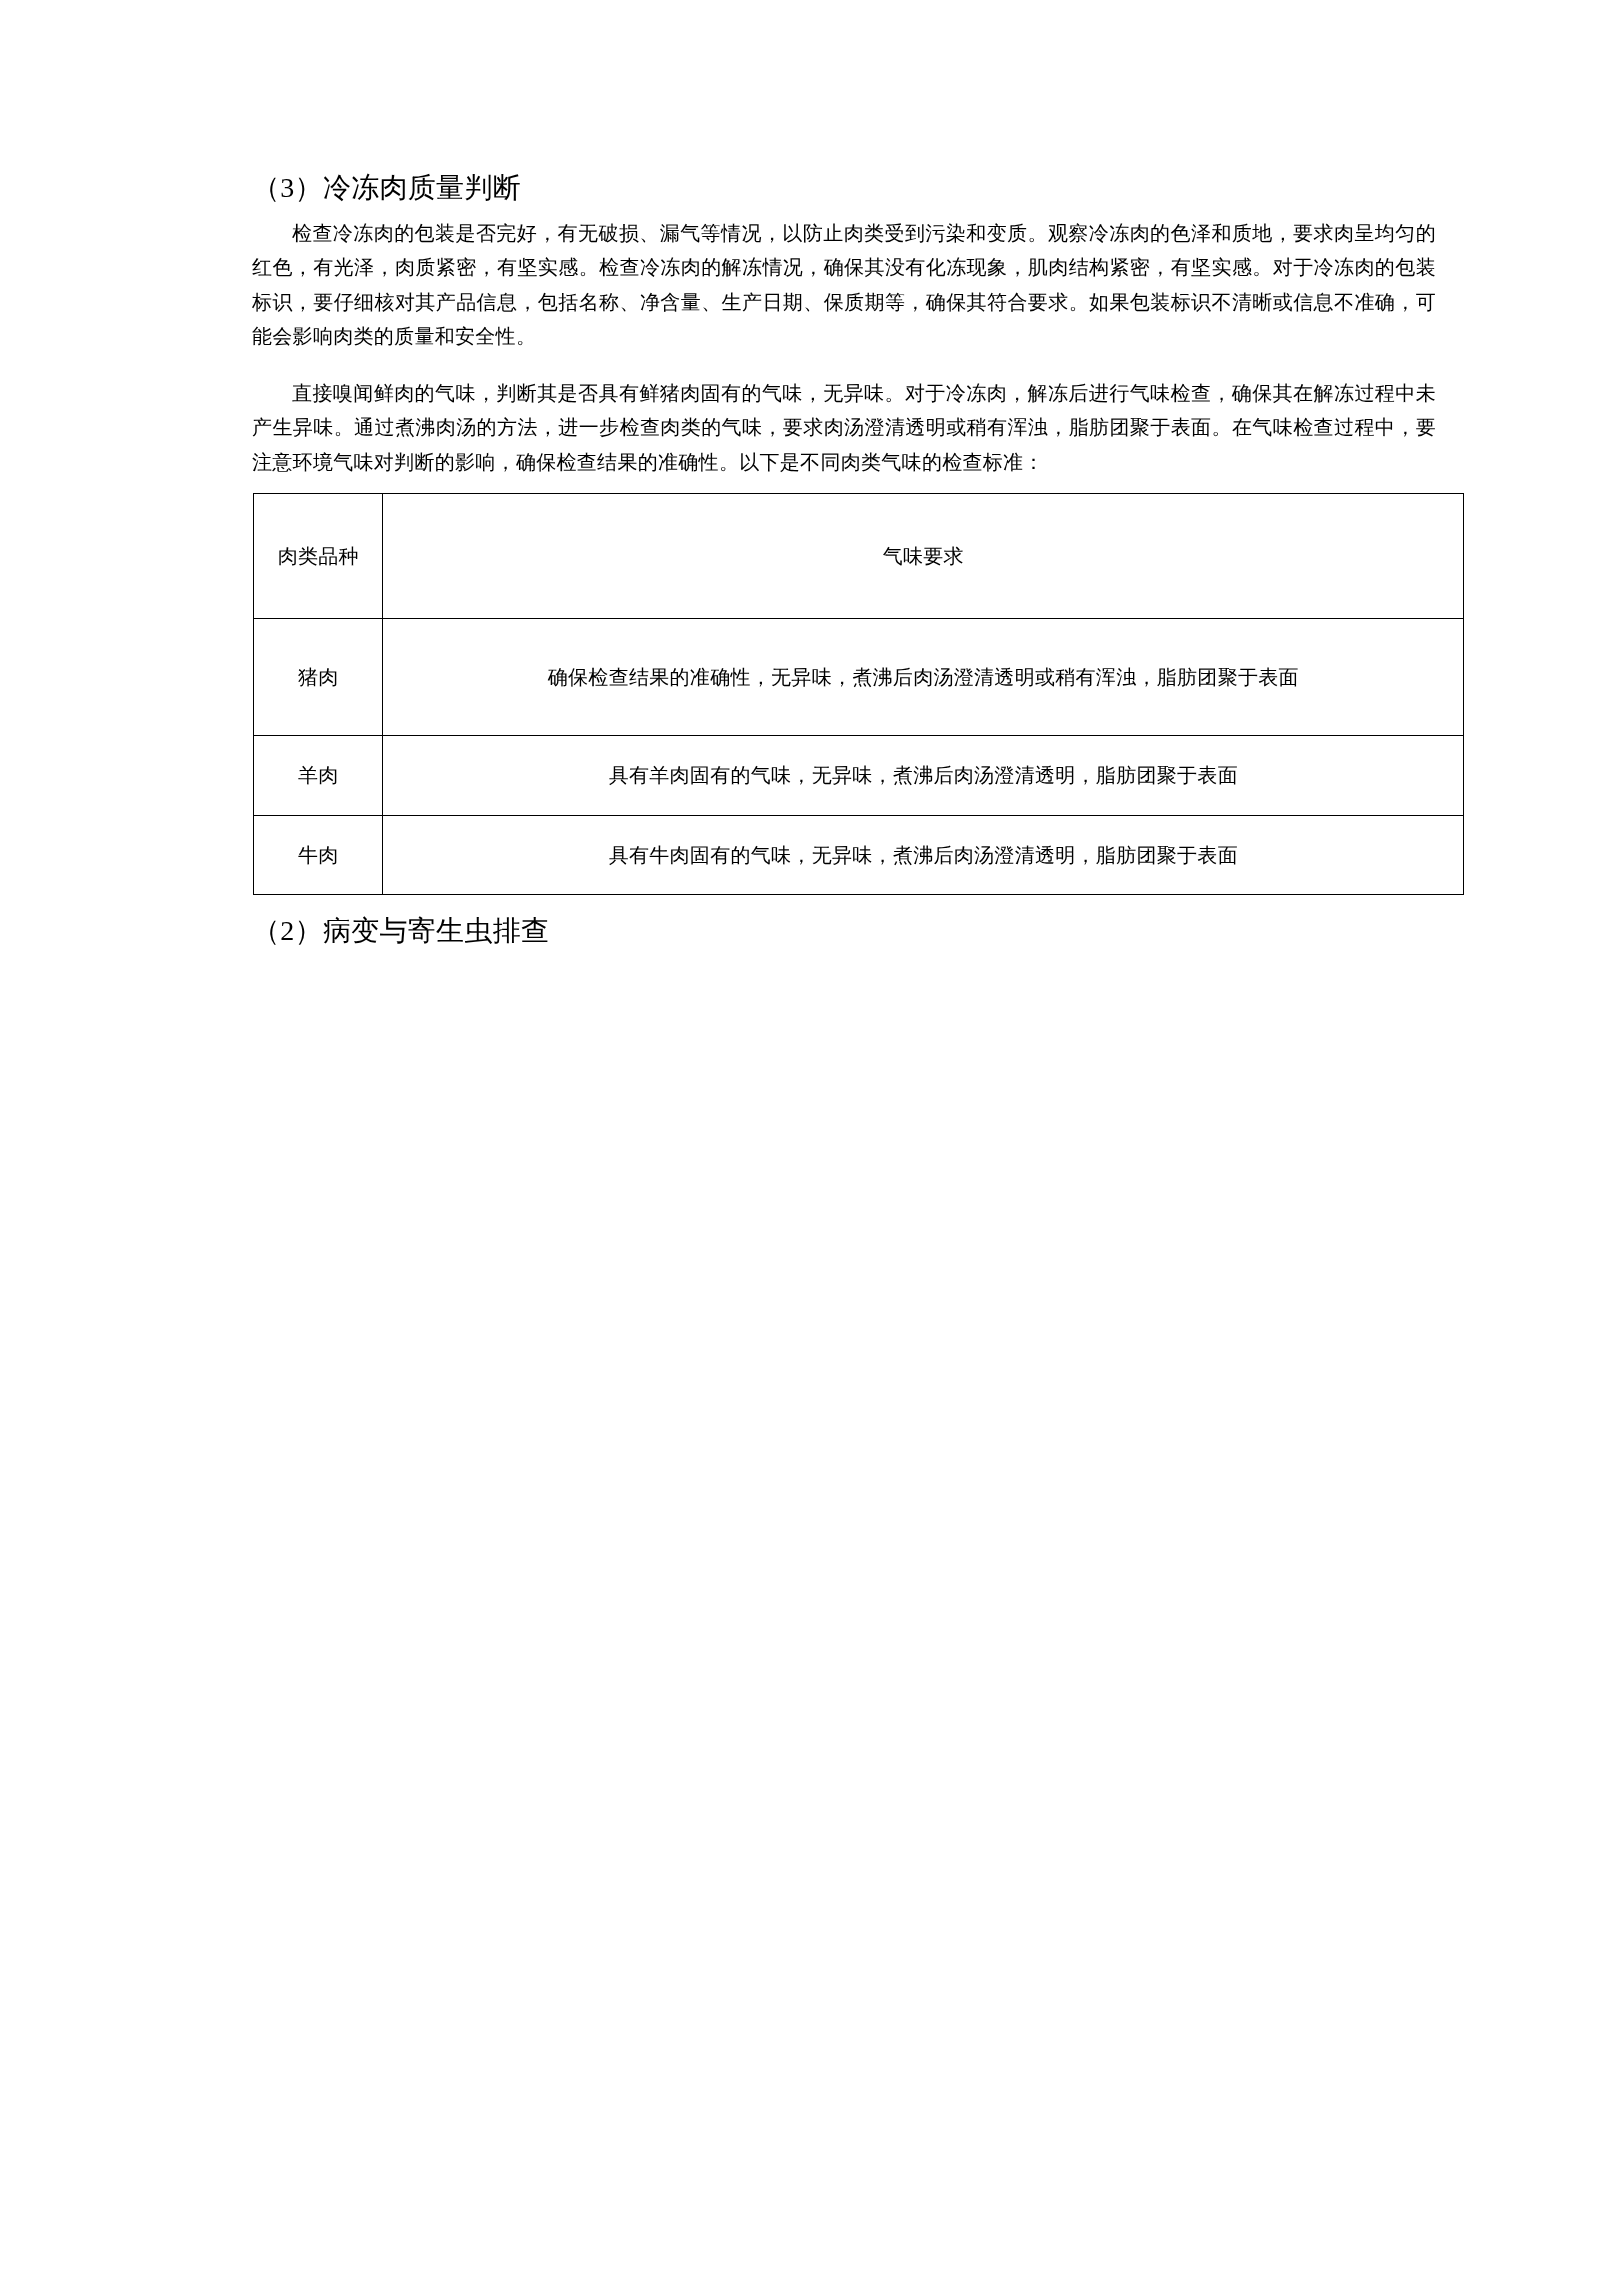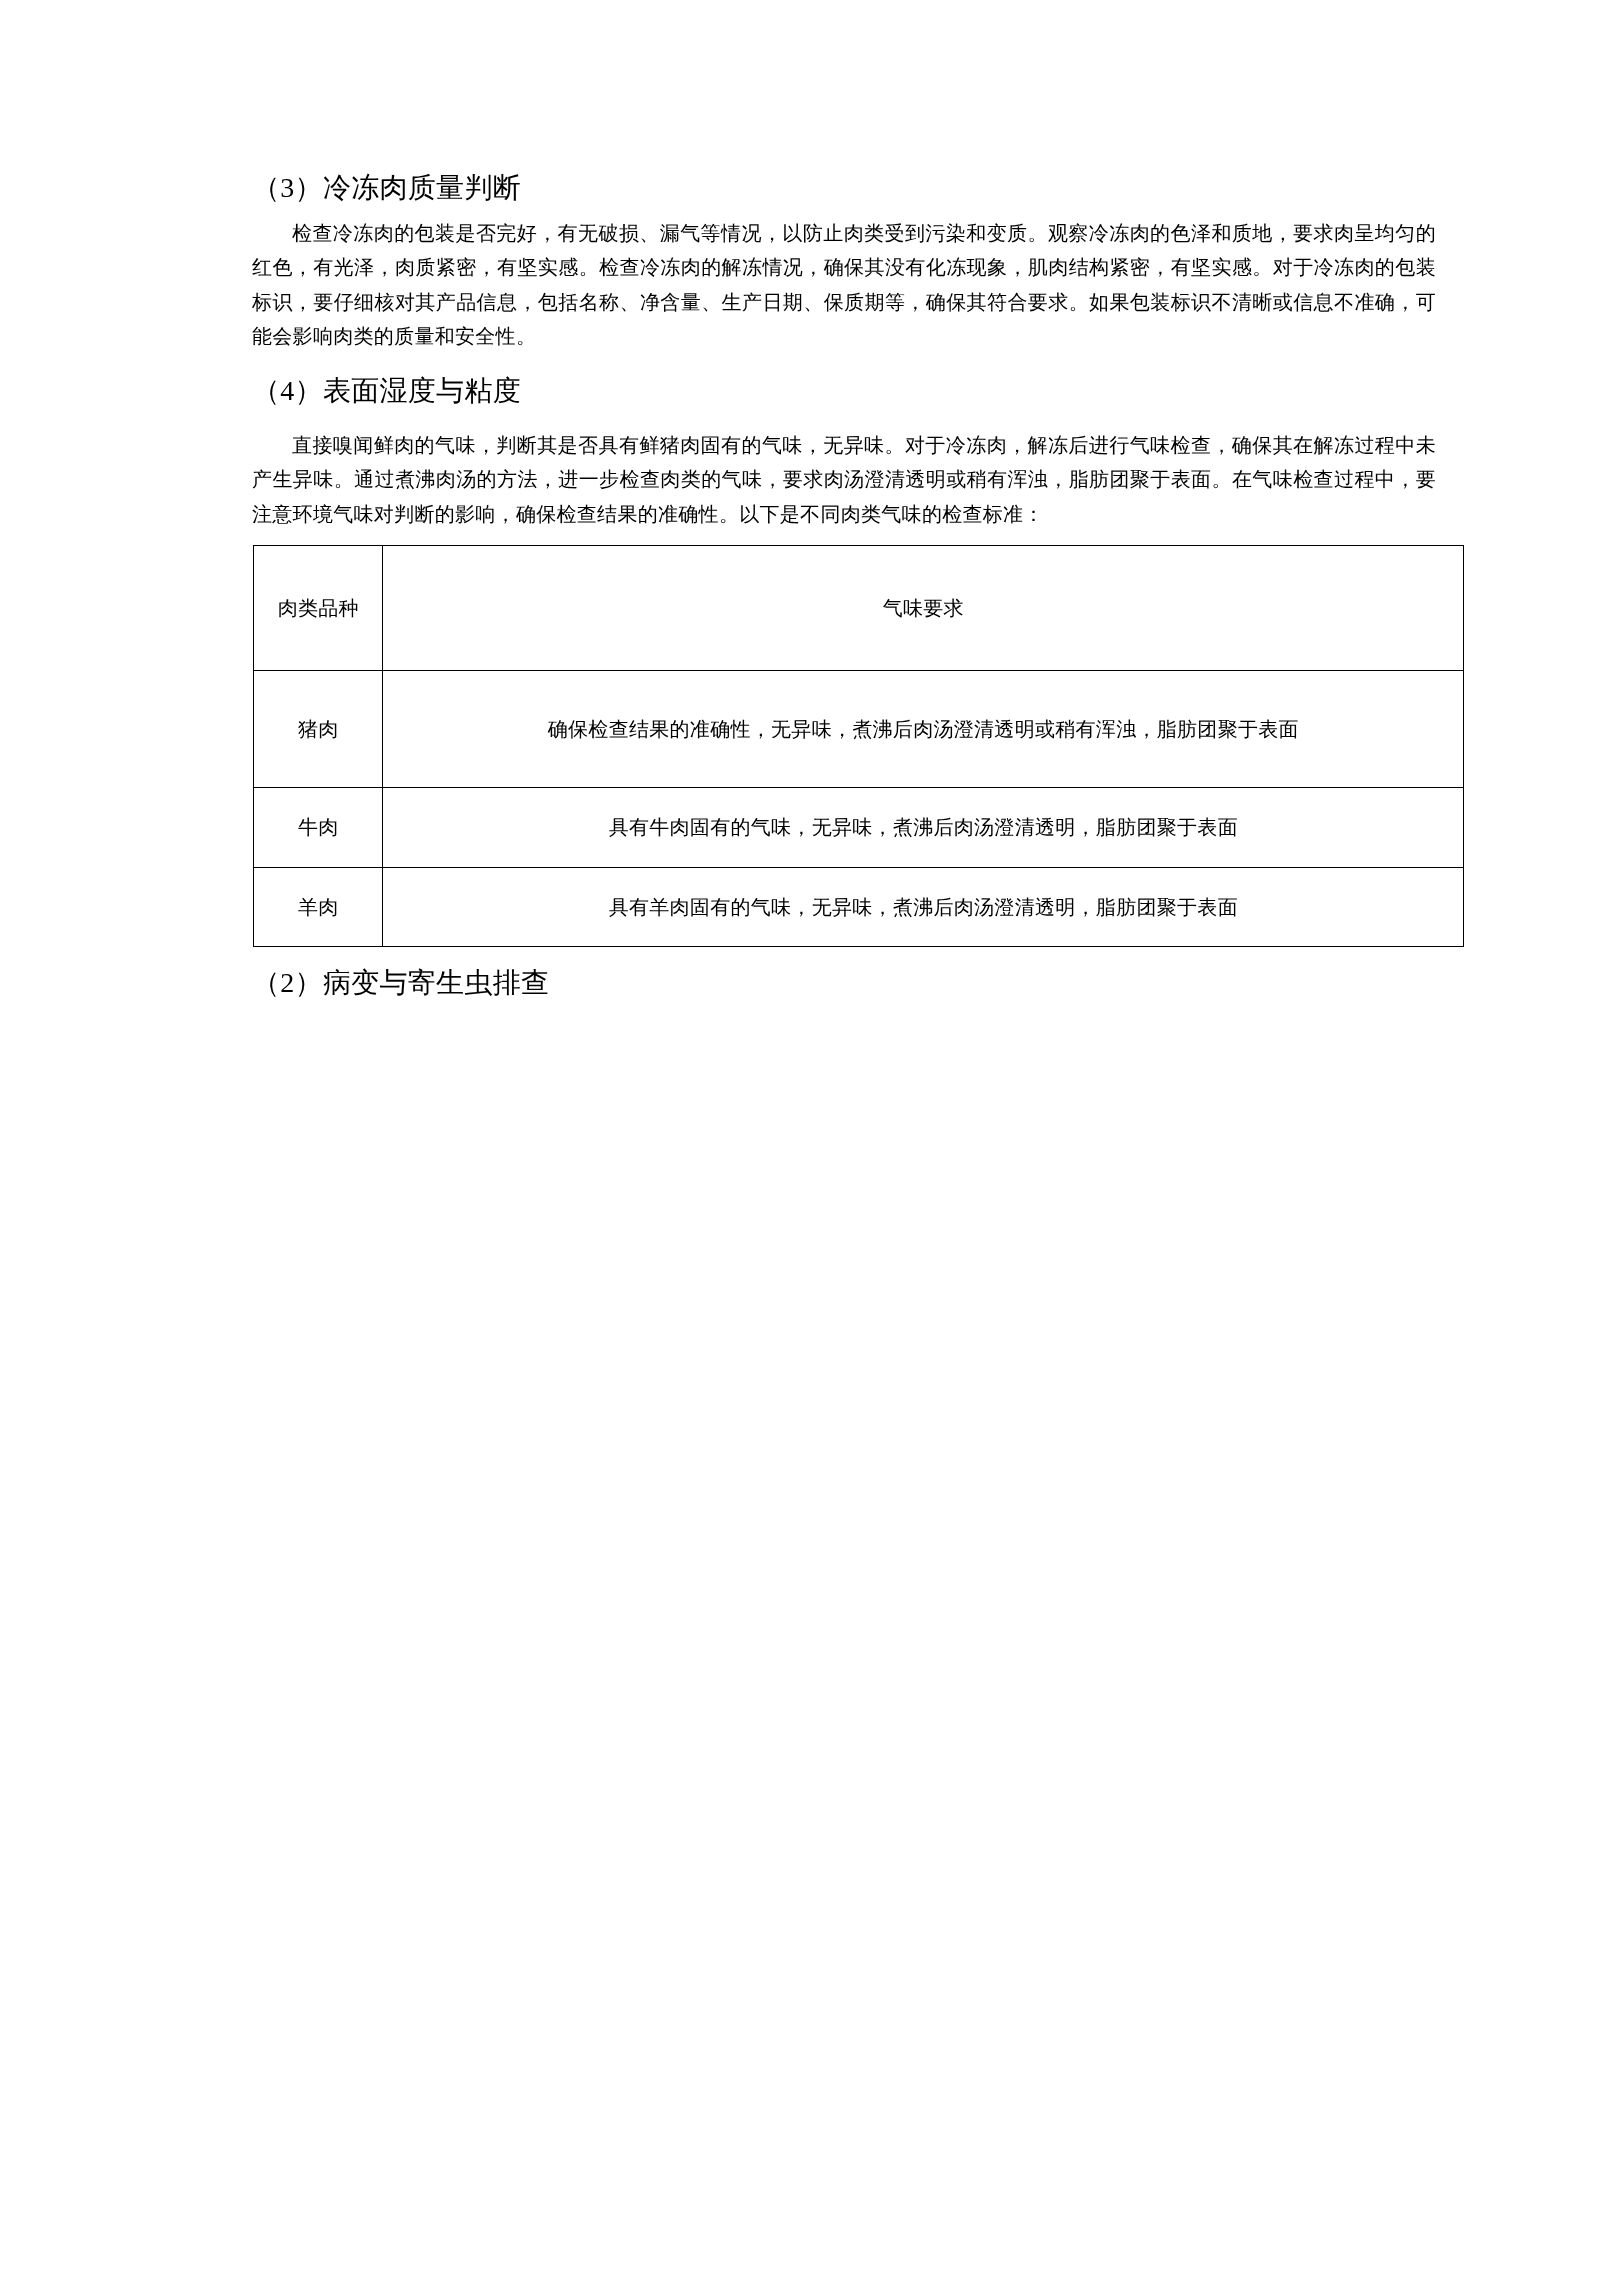--- a/index.html
+++ b/index.html
@@ -81,44 +81,43 @@
 <body>
 
 <div class="page">
   <div class="doc">
 
     <div class="heading">（3）冷冻肉质量判断</div>
     <p class="para">检查冷冻肉的包装是否完好，有无破损、漏气等情况，以防止肉类受到污染和变质。观察冷冻肉的色泽和质地，要求肉呈均匀的红色，有光泽，肉质紧密，有坚实感。检查冷冻肉的解冻情况，确保其没有化冻现象，肌肉结构紧密，有坚实感。对于冷冻肉的包装标识，要仔细核对其产品信息，包括名称、净含量、生产日期、保质期等，确保其符合要求。如果包装标识不清晰或信息不准确，可能会影响肉类的质量和安全性。</p>
 
     <div class="spacer-sm"></div>
 
-    <div class="heading">（4）表面湿度与粘度</div>
 
     <div class="spacer-sm"></div>
 
 
     <p class="para">直接嗅闻鲜肉的气味，判断其是否具有鲜猪肉固有的气味，无异味。对于冷冻肉，解冻后进行气味检查，确保其在解冻过程中未产生异味。通过煮沸肉汤的方法，进一步检查肉类的气味，要求肉汤澄清透明或稍有浑浊，脂肪团聚于表面。在气味检查过程中，要注意环境气味对判断的影响，确保检查结果的准确性。以下是不同肉类气味的检查标准：</p>
 
     <table class="meat-table">
       <tbody>
         <tr class="row-head">
           <td class="col-kind hdr-kind">肉类品种</td>
           <td class="col-req">气味要求</td>
         </tr>
         <tr class="row-tall">
           <td class="col-kind">猪肉</td>
           <td class="col-req">确保检查结果的准确性，无异味，煮沸后肉汤澄清透明或稍有浑浊，脂肪团聚于表面</td>
         </tr>
         <tr class="row-norm">
+          <td class="col-kind">羊肉</td>
+          <td class="col-req">具有羊肉固有的气味，无异味，煮沸后肉汤澄清透明，脂肪团聚于表面</td>
+        </tr>
+        <tr class="row-norm">
           <td class="col-kind">牛肉</td>
           <td class="col-req">具有牛肉固有的气味，无异味，煮沸后肉汤澄清透明，脂肪团聚于表面</td>
-        </tr>
-        <tr class="row-norm">
-          <td class="col-kind">羊肉</td>
-          <td class="col-req">具有羊肉固有的气味，无异味，煮沸后肉汤澄清透明，脂肪团聚于表面</td>
         </tr>
       </tbody>
     </table>
 
     <div class="heading tail">（2）病变与寄生虫排查</div>
 
   </div>
 </div>
 
 

